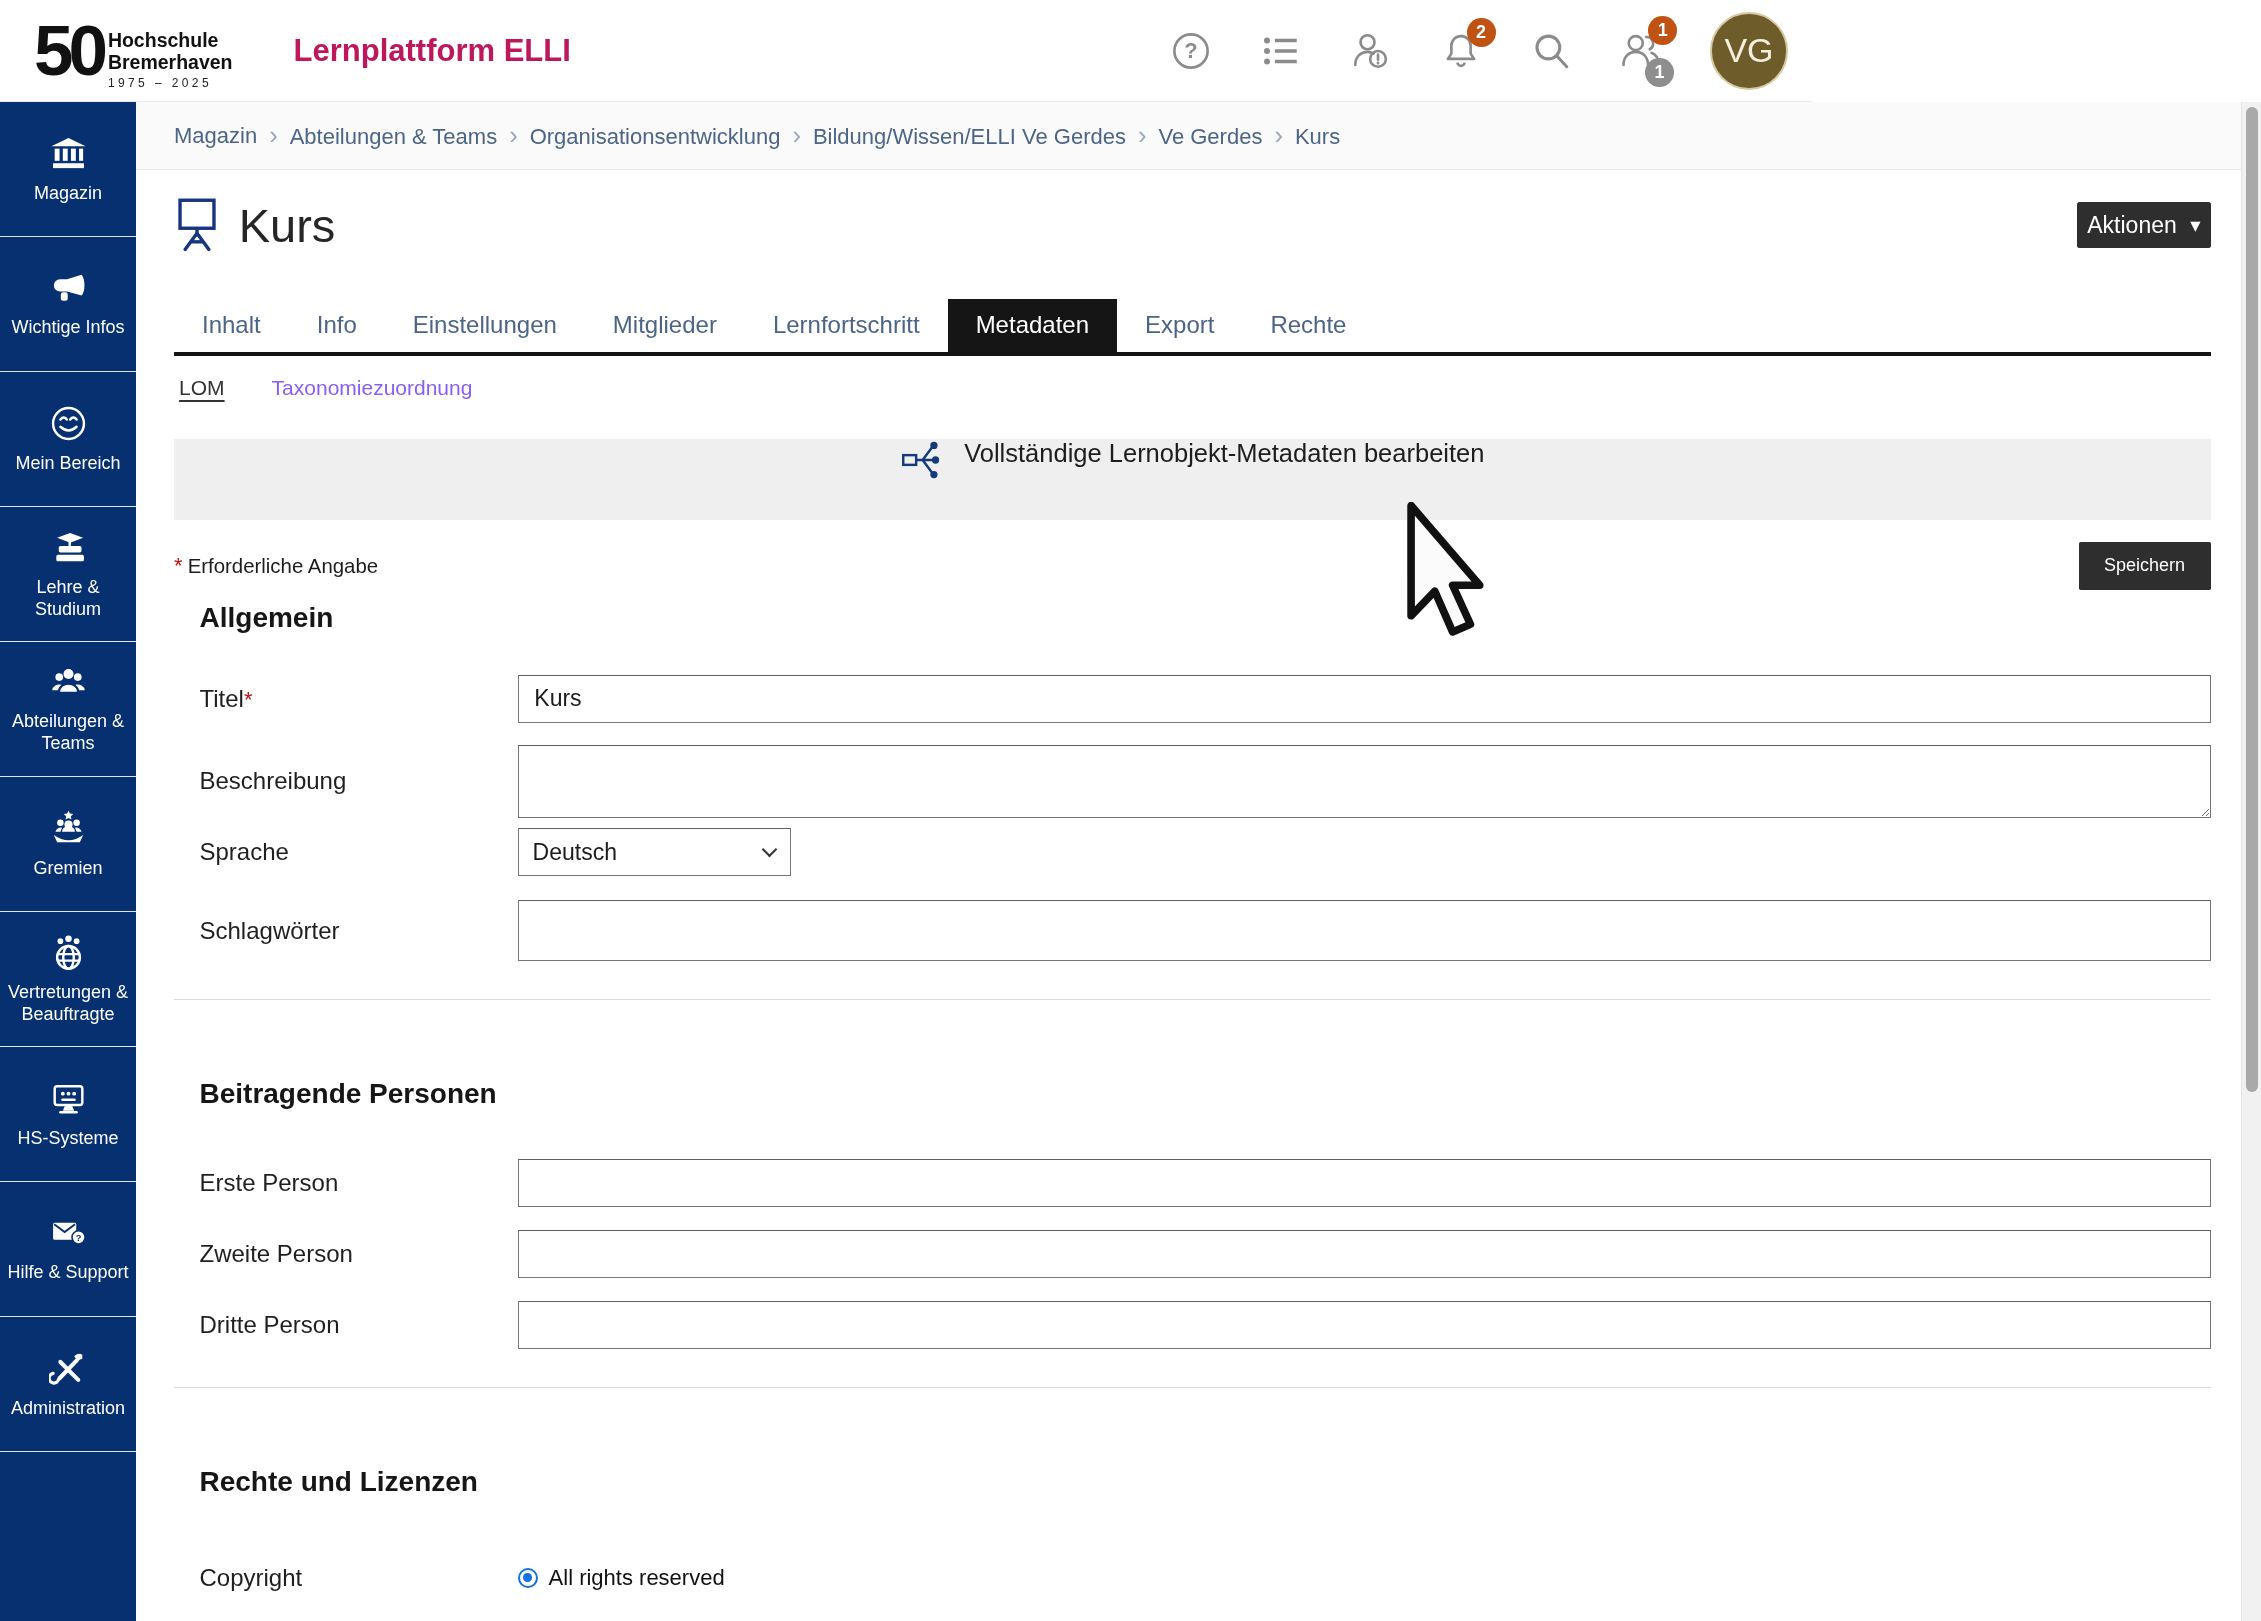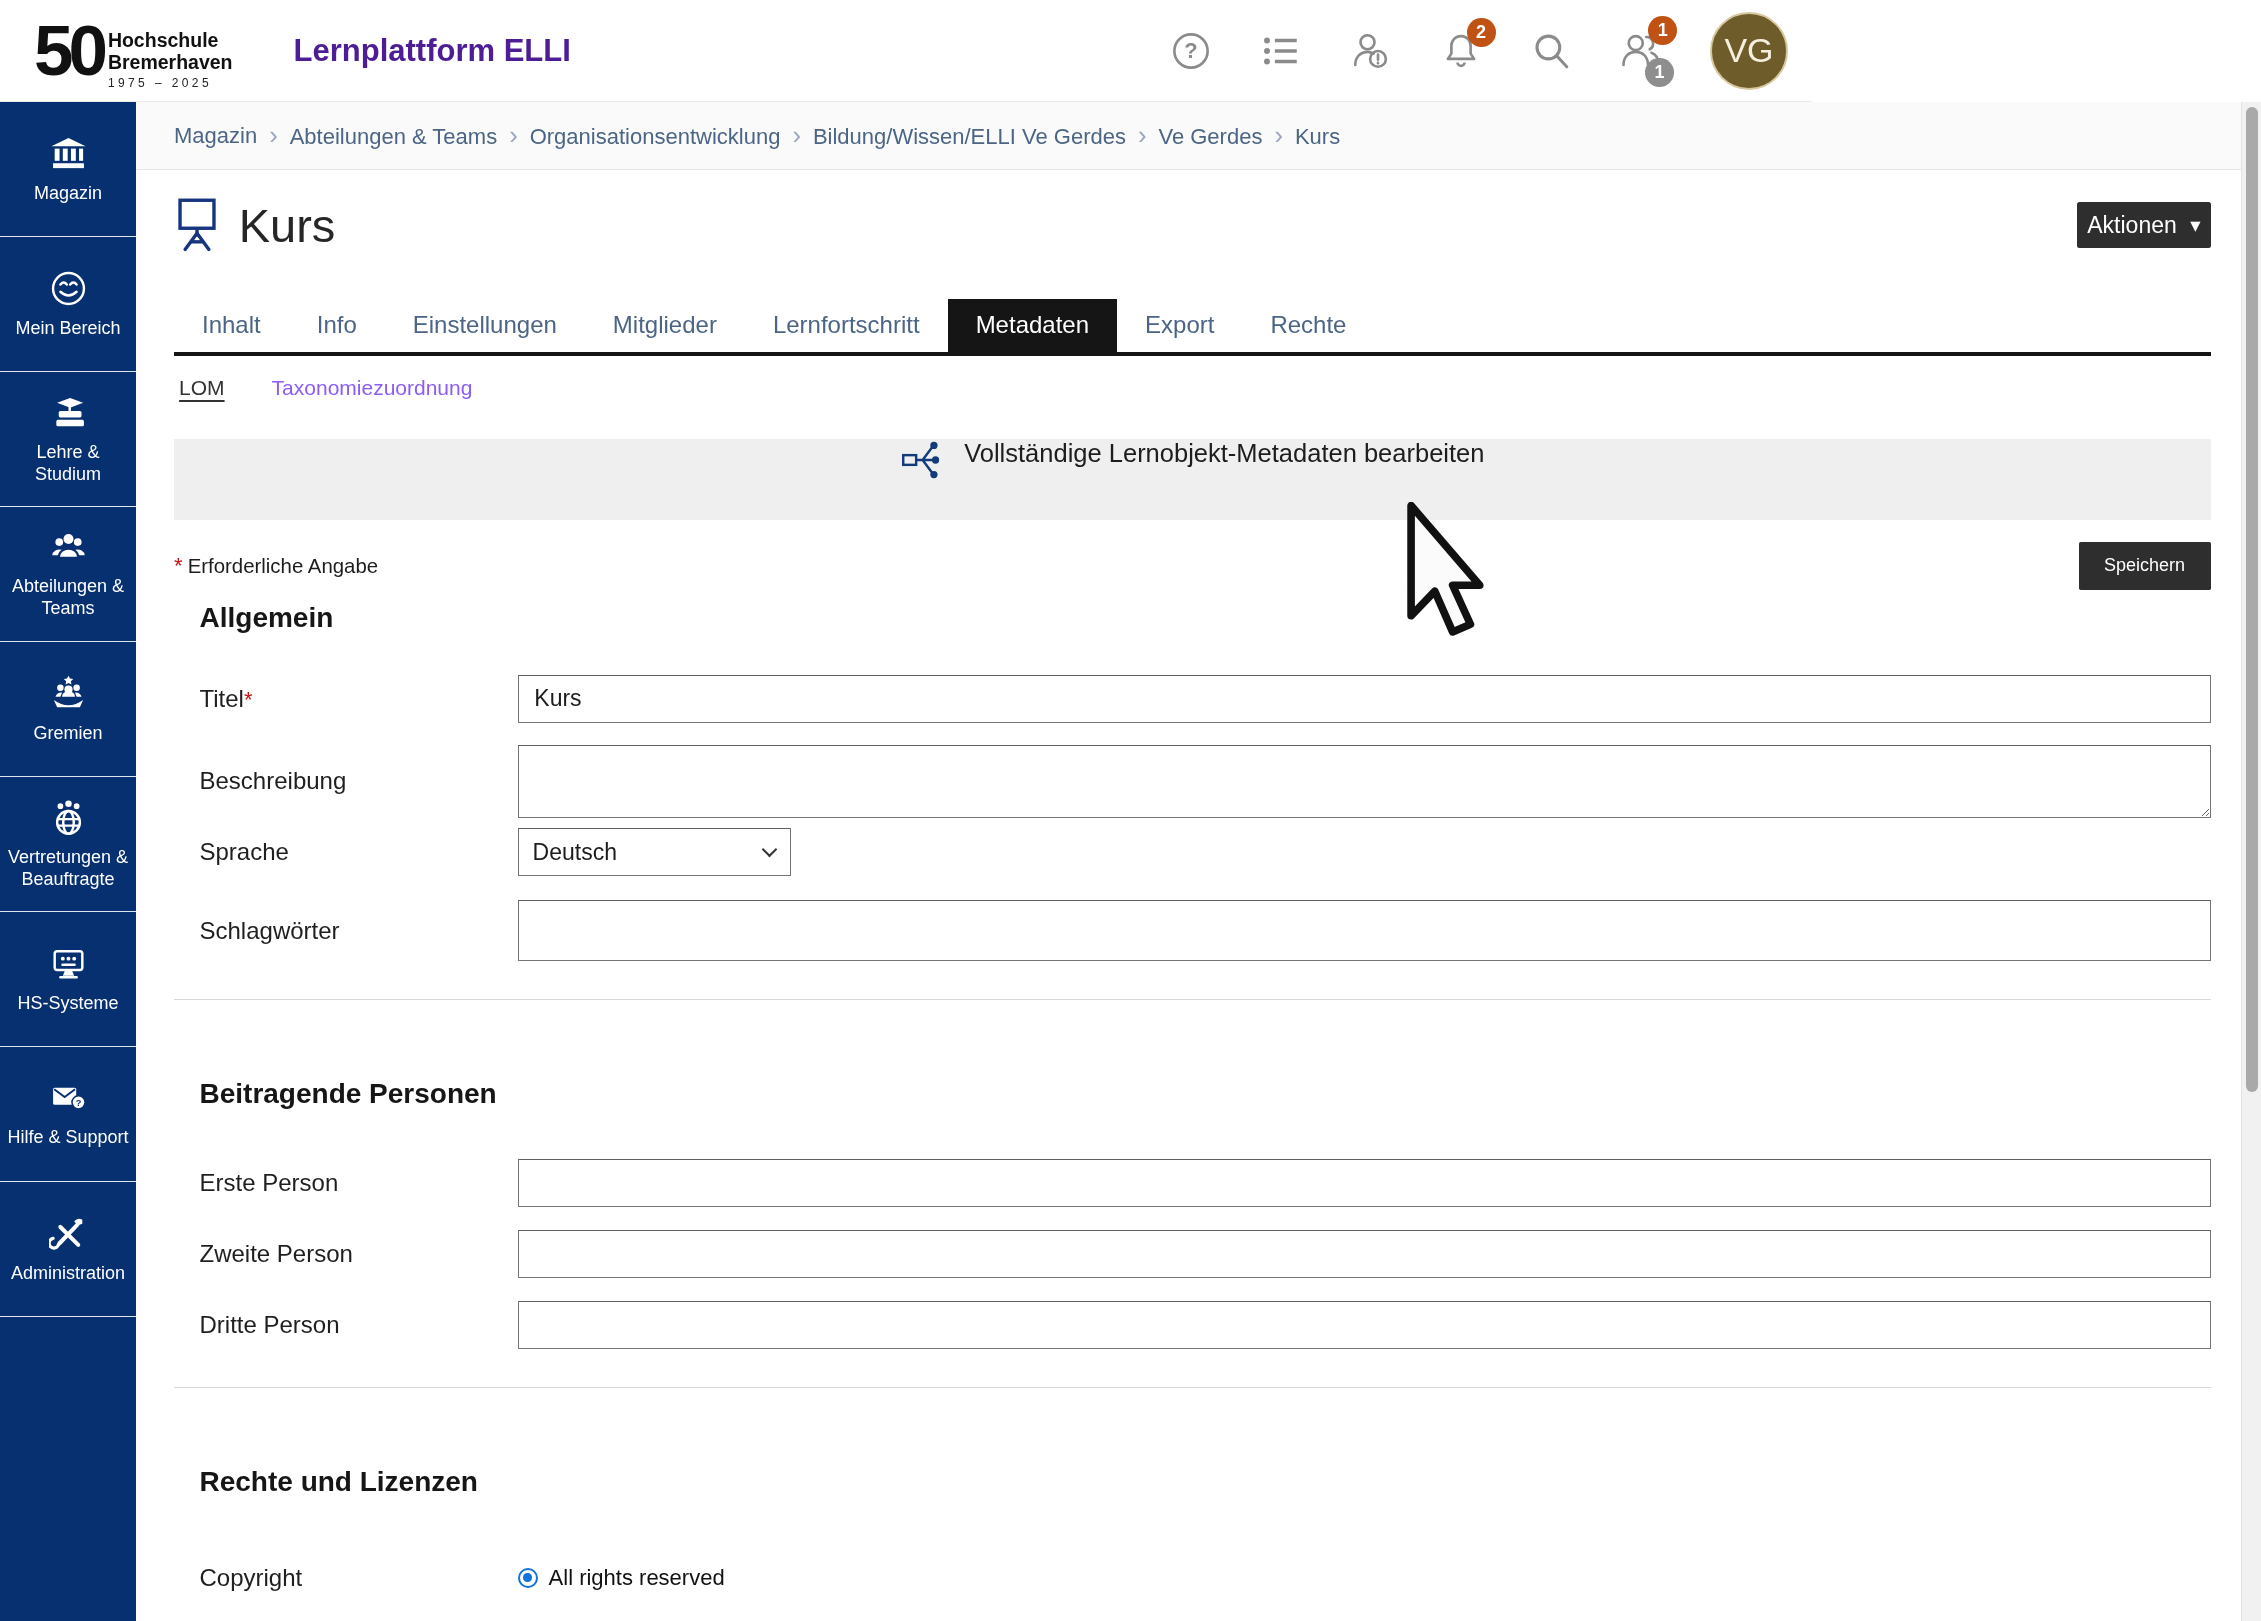--- a/index.html
+++ b/index.html
@@ -8,21 +8,21 @@
   .page { position:relative; width:2261px; height:1621px; background:#fff; overflow:hidden; }
 
   
   .header { position:absolute; top:0; left:0; width:1812px; height:102px; background:#fff;
             border-bottom:0.8px solid #ebebeb; display:flex; align-items:center; z-index:5; }
   .logo { display:flex; align-items:flex-start; margin-left:34px; }
   .logo-big { font-size:71px; font-weight:800; letter-spacing:-5.1px; line-height:81px; color:#111; }
   .logo-text { margin-left:5.1px; margin-top:18.7px; }
   .logo-line { font-size:19.5px; font-weight:700; line-height:22px; color:#111; }
   .logo-years { font-size:12px; letter-spacing:3.4px; color:#222; margin-top:3.4px; }
-  .app-title { font-size:31px; font-weight:700; color:#4c1d95; margin-left:61px; }
+  .app-title { font-size:31px; font-weight:700; color:#be185d; margin-left:61px; }
   .header-right { margin-left:auto; margin-right:24px; display:flex; align-items:center; gap:48px; }
   .hicon { position:relative; width:42px; height:42px; display:flex; align-items:center; justify-content:center; }
   .badge { position:absolute; min-width:29px; height:29px; border-radius:14.4px; font-size:18px; font-weight:700;
            color:#fff; display:flex; align-items:center; justify-content:center; padding:0 5.1px; }
   .badge-orange { background:#c05313; }
   .badge-gray { background:#8e8e8e; }
   .avatar { width:78px; height:78px; border-radius:50%; background:#6e5c2b; border:2.5px solid #d6c79e;
             color:#f5efdd; font-size:34px; font-weight:400; display:flex; align-items:center; justify-content:center; }
 
   
@@ -171,20 +171,28 @@
             <rect x="7" y="18" width="6" height="15"></rect>
             <rect x="17" y="18" width="6" height="15"></rect>
           <rect x="27" y="18" width="6" height="15"></rect>
             <rect x="37" y="18" width="5" height="15"></rect>
             <rect x="5" y="36" width="38" height="6"></rect>
         </svg></span>
       <span class="side-label">Magazin</span>
     </div>
     <div class="side-item">
       <span>
+        <svg width="41" height="37" viewBox="0 0 48 48" fill="#fff">
+          <path d="M41 6 C46 12 46 28 41 33 L22 28 H13 A8 8 0 0 1 13 12 H22 Z"></path>
+          <rect x="14" y="29" width="9" height="11" rx="3"></rect>
+        </svg></span>
+      <span class="side-label">Wichtige Infos</span>
+    </div>
+    <div class="side-item">
+      <span>
         <svg width="39" height="39" viewBox="0 0 48 48" fill="none" stroke="#fff" stroke-width="3" stroke-linecap="round">
           <circle cx="24" cy="24" r="19"></circle>
             <path d="M14 19 q4 -5 8 0"></path>
             <path d="M26 19 q4 -5 8 0"></path>
             <path d="M14 28 q10 9 20 0"></path>
         </svg></span>
       <span class="side-label">Mein Bereich</span>
     </div>
     <div class="side-item">
       <span>

